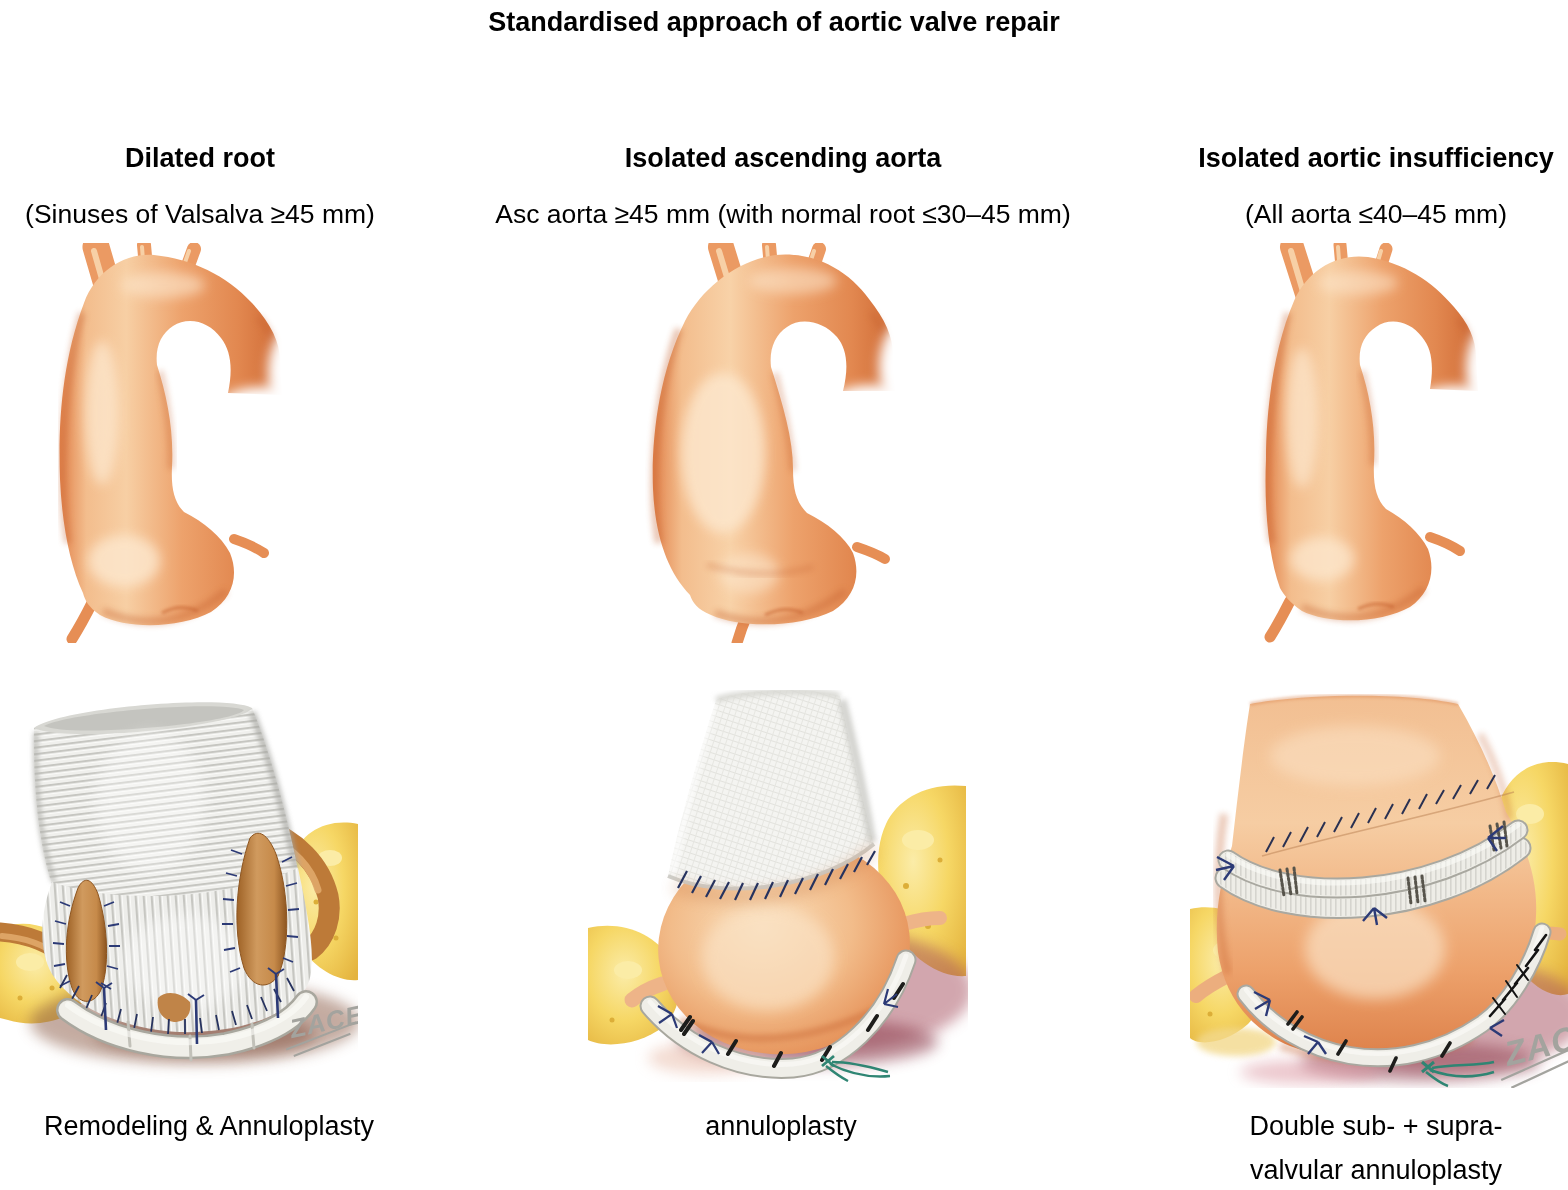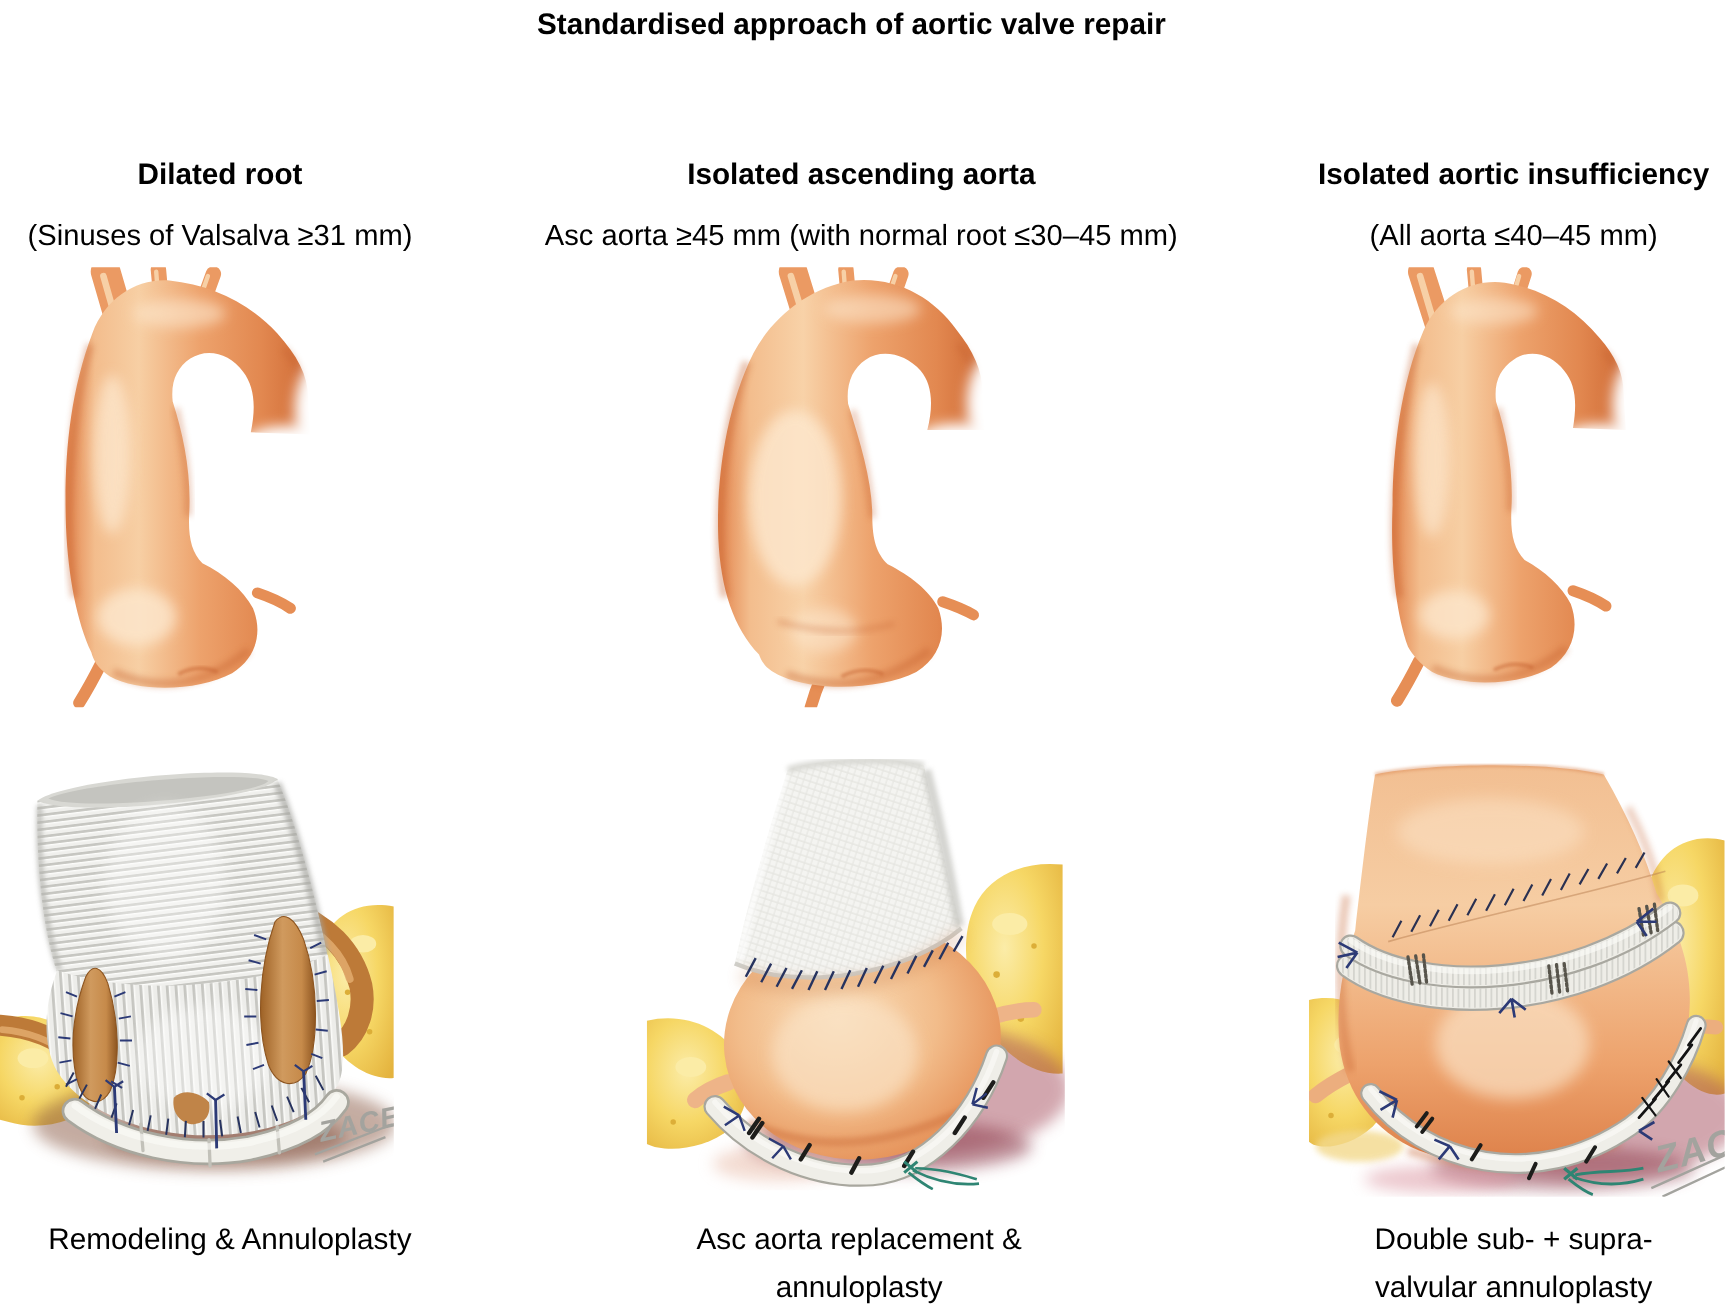--- a/index.html
+++ b/index.html
@@ -23,21 +23,21 @@
 <body>
 
 <div class="abs title">
   <div>Standardised approach of aortic valve repair</div>
 </div>
 
 <div class="abs col-head c1h">Dilated root</div>
 <div class="abs col-head c2h">Isolated ascending aorta</div>
 <div class="abs col-head c3h">Isolated aortic insufficiency</div>
 
-<div class="abs col-sub c1h">(Sinuses of Valsalva ≥31 mm)</div>
+<div class="abs col-sub c1h">(Sinuses of Valsalva ≥45 mm)</div>
 <div class="abs col-sub c2h">Asc aorta ≥45 mm (with normal root ≤30–45 mm)</div>
 <div class="abs col-sub c3h">(All aorta ≤40–45 mm)</div>
 
 <div class="abs" style="left:58px;top:243px;">
 <svg width="240" height="400" viewBox="0 0 240 400">
   <defs>
     <linearGradient id="a1g" x1="0" y1="0" x2="1" y2="0">
       <stop offset="0" stop-color="#e2834c"></stop>
           <stop offset="0.12" stop-color="#f3bd8d"></stop>
       <stop offset="0.3" stop-color="#f7cfa4"></stop>
@@ -464,19 +464,18 @@
     <path d="M -10,12 L 80,-4 M -2,22 L 70,8" stroke="#a3a39e" stroke-width="2.2" fill="none"></path>
   </g>
 </svg>
 </div>
 
 <div class="abs caption cap1">
   <div>Remodeling &amp; Annuloplasty</div>
   <div></div>
 </div>
 <div class="abs caption cap2">
-  <div>Asc aorta replacement &amp;</div>
   <div>annuloplasty</div>
 </div>
 <div class="abs caption cap3">
   <div>Double sub- + supra-</div>
   <div>valvular annuloplasty</div>
 </div>
 
 </body></html>

